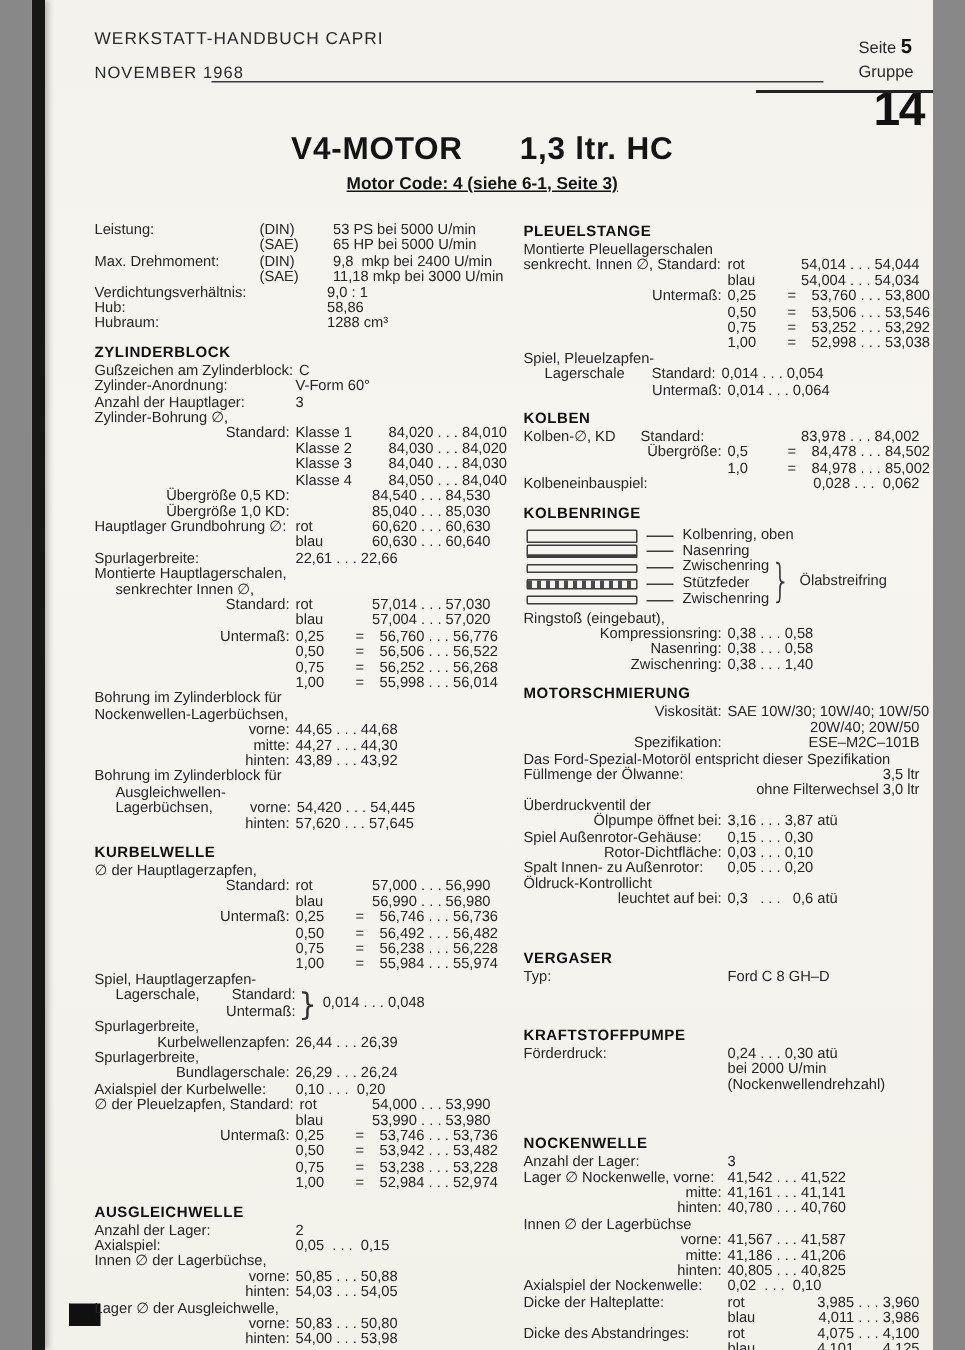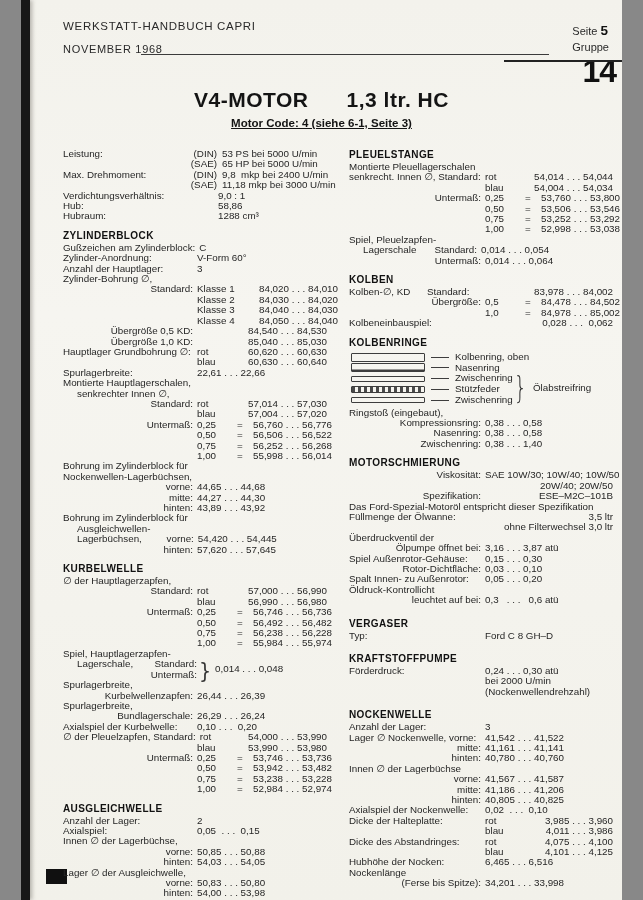--- a/index.html
+++ b/index.html
@@ -24,26 +24,26 @@
          font-weight:700;letter-spacing:.5px;color:#141414;}
   .tgap{display:inline-block;width:38px;}
   .subtitle{position:absolute;top:117px;left:0;width:100%;text-align:center;font-size:11.5px;
             font-weight:700;color:#141414;text-decoration:underline;}
   
   .col{position:absolute;top:149px;font-size:9.8px;line-height:10.4px;color:var(--ink,#262626);}
   .col-left{left:42px;width:292px;}
   .col-right{left:328px;width:292px;}
   .section{margin-top:8px;}
   .section:first-child{margin-top:0;}
-  .col-right .section:nth-child(n+5){margin-top:12px;}
+  .col-right .section:nth-child(n+5){margin-top:28px;}
   .sec-h{font-weight:700;font-size:10px;letter-spacing:.4px;line-height:11px;margin-bottom:2px;color:#111;}
   .row{display:flex;align-items:baseline;white-space:pre;}
   .cell{flex:0 0 auto;white-space:pre;}
   .l{min-width:106px;padding-right:4px;}
-  .k1{min-width:44px;text-align:right;padding-right:5px;}
+  .k1{min-width:44px;padding-right:5px;}
   .l2{min-width:151px;padding-right:4px;}
   .a{min-width:130px;padding-right:4px;}
   .ar{min-width:130px;text-align:right;padding-right:4px;}
   .a6{min-width:74px;padding-right:4px;}
   .b{min-width:40px;}
   .b2{min-width:62px;}
   .b5{min-width:62px;}
   .r5{min-width:52px;text-align:right;padding-right:4px;}
   .e{min-width:16px;}
   .vr{flex:1 1 auto;text-align:right;padding-right:28px;}

